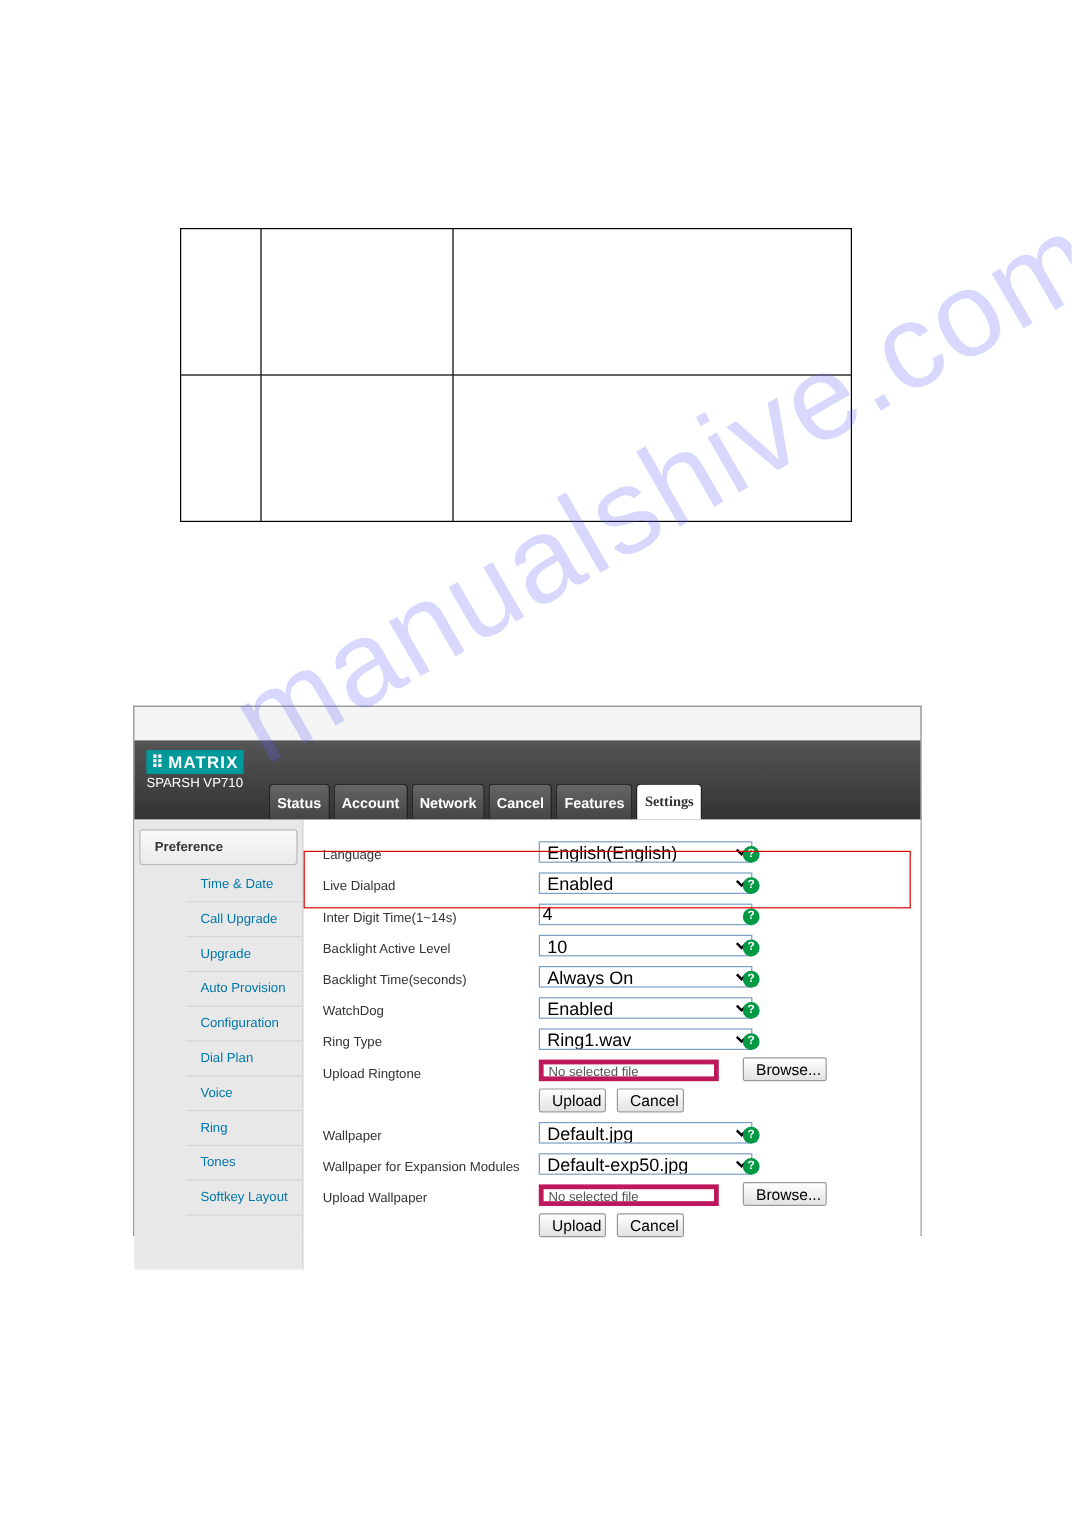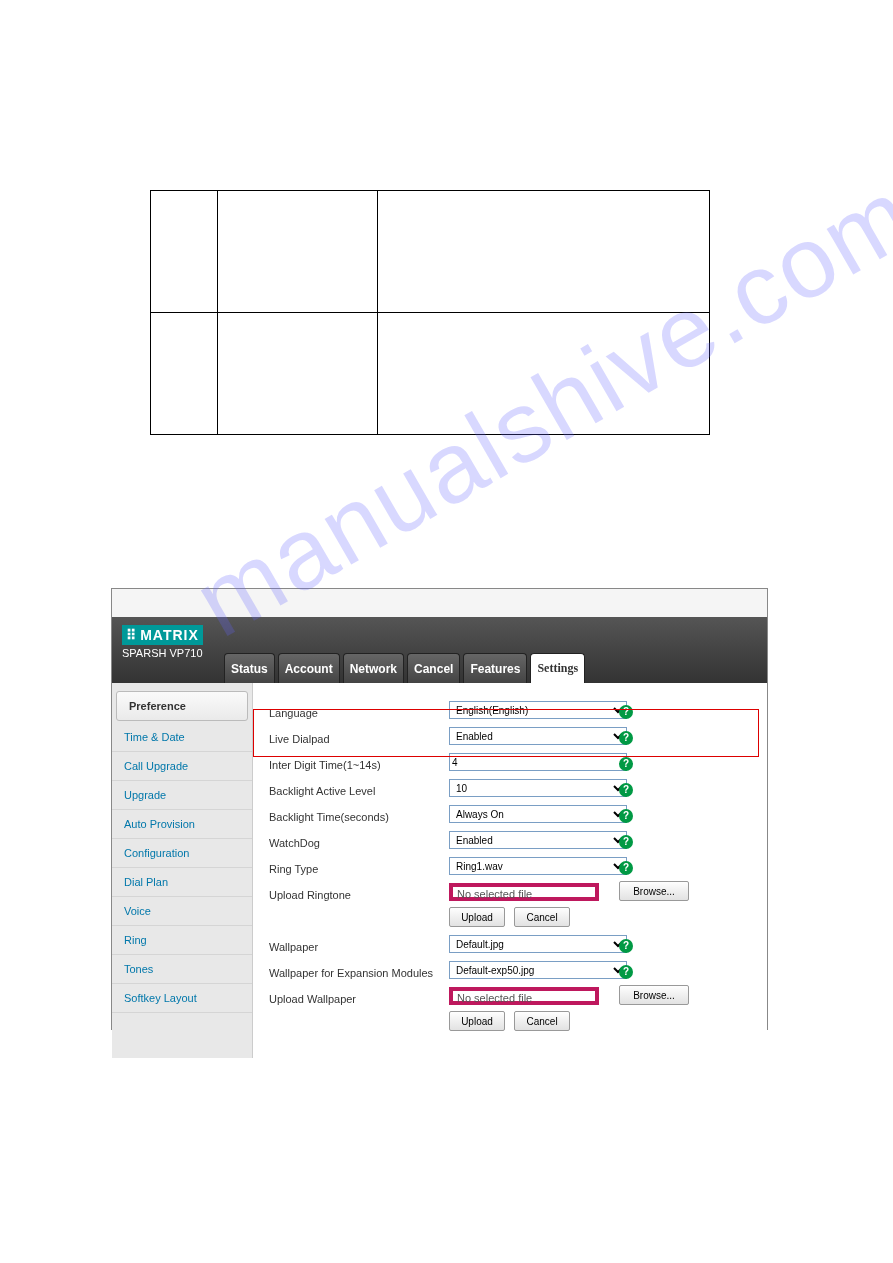--- a/index.html
+++ b/index.html
@@ -107,20 +107,21 @@
     background: #e8e8e8;
     padding-top: 6px;
     border-right: 1px solid #ccc;
   }
   .side-item {
     padding: 8px 12px;
     font-size: 11px;
     color: #0077aa;
     cursor: pointer;
     border-bottom: 1px solid #d5d5d5;
+    margin-left: 43px;
   }
   .side-item.active {
     background: linear-gradient(to bottom, #fafafa, #eaeaea);
     color: #333;
     font-weight: bold;
     border: 1px solid #bbb;
     border-radius: 3px;
     margin: 2px 4px;
   }
   .main {
@@ -139,21 +140,21 @@
     width: 180px;
     font-size: 11px;
     color: #333;
   }
   .row-control {
     width: 152px;
   }
   .row-control select, .row-control input[type=text] {
     width: 178px;
     height: 18px;
-    font-size: 10px;
+    font-size: 15px;
     border: 1px solid #7a9ec4;
     background: #fff;
     padding: 0 2px;
   }
   .file-display {
     width: 150px;
     height: 18px;
     font-size: 11px;
     border: 4px solid #be185d;
     background: #fff;
@@ -169,21 +170,21 @@
     border-radius: 50%;
     font-size: 10px;
     font-weight: bold;
     text-align: center;
     line-height: 14px;
     margin-left: 18px;
     display: inline-block;
   }
   .btn {
     height: 20px;
-    font-size: 10px;
+    font-size: 13px;
     padding: 0 10px;
     background: linear-gradient(to bottom, #fefefe, #e2e2e2);
     border: 1px solid #999;
     border-radius: 2px;
     cursor: pointer;
   }
   .btn-wide { width: 56px; }
   .highlight-box {
     position: absolute;
     border: 1px solid #dd0000;

